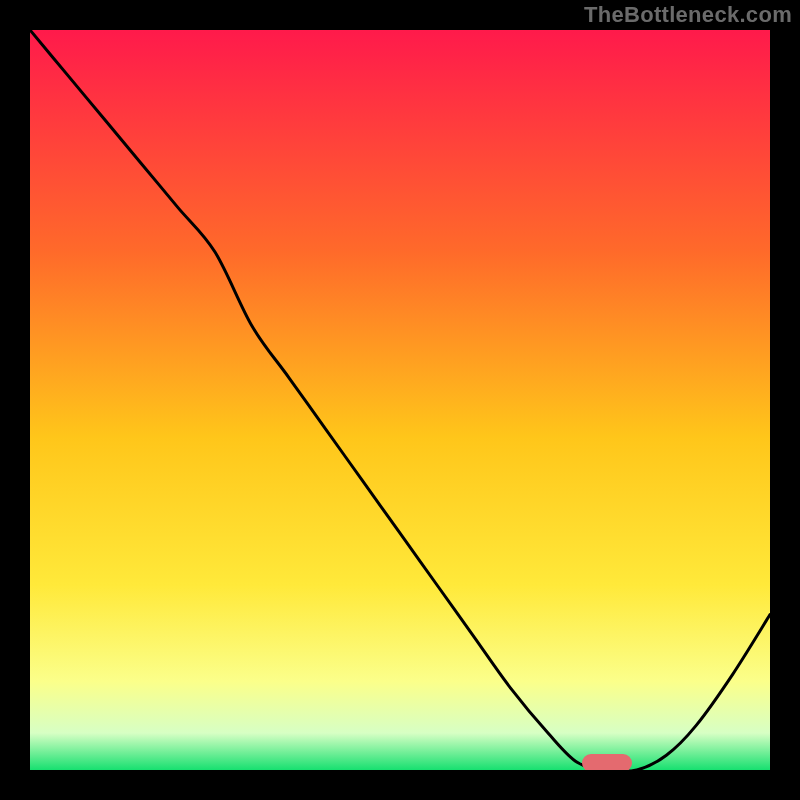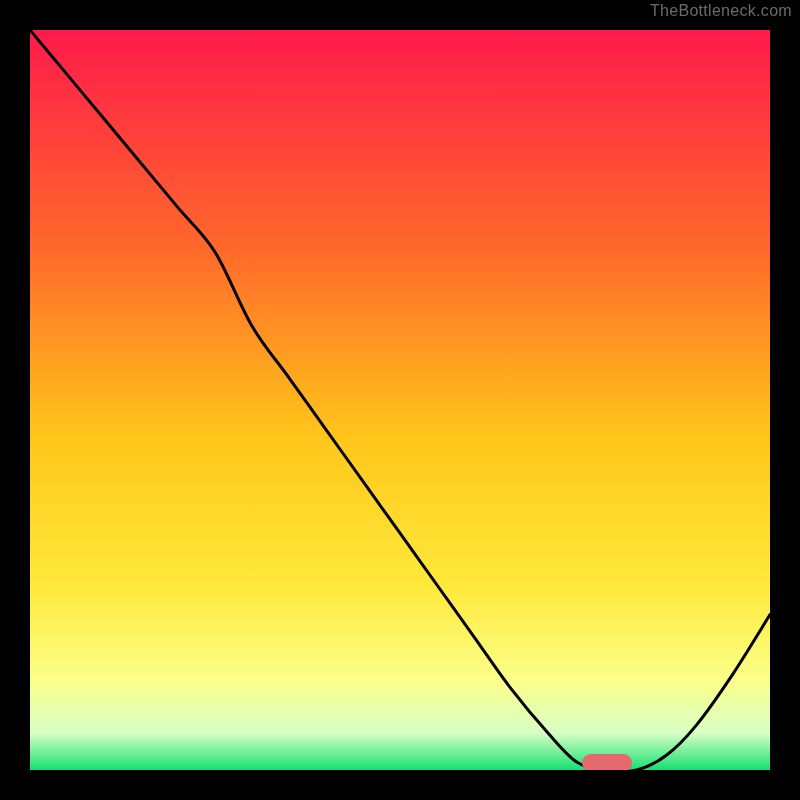--- a/index.html
+++ b/index.html
@@ -14,22 +14,22 @@
   .frame {
     position: relative;
     width: 800px;
     height: 800px;
   }
   .watermark {
     position: absolute;
     top: 2px;
     right: 8px;
     color: #6b6b6b;
-    font-size: 16px;
-    font-weight: 400;
+    font-size: 22px;
+    font-weight: 700;
     letter-spacing: 0.3px;
     z-index: 5;
   }
   .plot {
     position: absolute;
     left: 30px;
     top: 30px;
     width: 740px;
     height: 740px;
     background: #fff;

